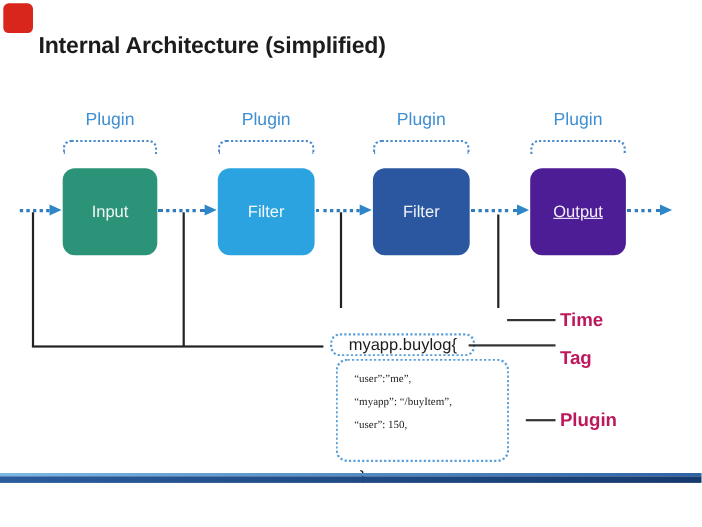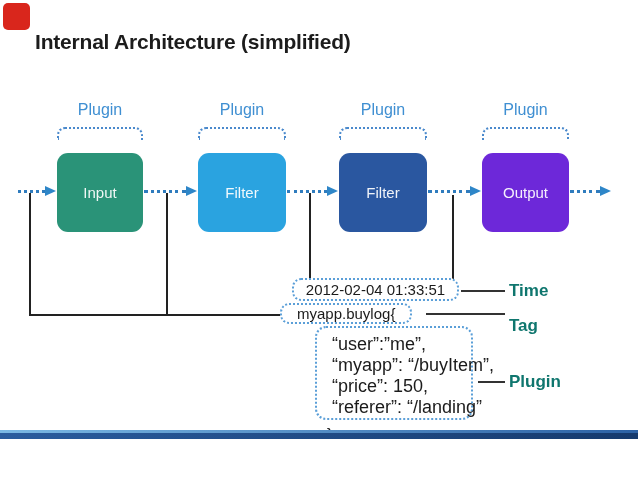--- a/index.html
+++ b/index.html
@@ -30,29 +30,29 @@
     border-left:11px solid #2e86c8; }
 
   .kline { position:absolute; background:#222222; }
   .vline { width:2px; }
   .hline { height:2px; }
 
   .info-box { position:absolute; box-sizing:border-box; background:#ffffff;
     border:2px dotted #5b9fd8; border-radius:9px; color:#1b1b1b; font-size:15px; }
   .time-box { left:292px; top:278px; width:167px; height:23px;
     display:flex; align-items:center; justify-content:center; }
-  .tag-box { left:280px; top:303px; width:132px; height:21px;
+  .tag-box { left:300px; top:303px; width:132px; height:21px;
     display:flex; align-items:center; padding-left:15px;text-align:center; }
-  .record-box { left:315px; top:326px; width:158px; height:94px;
-    padding:6px 0 0 15px; font-size:18px; line-height:21px; border-radius:11px; }
+  .record-box { left:305px; top:326px; width:158px; height:94px;
+    padding:6px 0 0 15px; font-size:10px; line-height:21px; border-radius:11px;font-family:Liberation Serif, serif; }
   .record-line { white-space:nowrap; }
   .closing-brace { position:absolute; left:327px; top:426px; font-size:16px; color:#1b1b1b; }
 
   .anno-label { position:absolute; left:509px; font-size:17px; font-weight:bold;
-    color:#0f766e; white-space:nowrap; }
+    color:#be185d; white-space:nowrap; }
   .anno-line { position:absolute; height:2px; background:#333333; }
 
   .footer-top { position:absolute; left:0; bottom:6px; width:638px; height:3px;
     background:linear-gradient(to right,#7ab8e4,#2d62a5); }
   .footer-bottom { position:absolute; left:0; bottom:0; width:638px; height:6px;
     background:linear-gradient(to right,#2a5c9e,#163a6d); }
 </style>
 </head>
 <body>
 
@@ -74,52 +74,48 @@
 
   <div class="node" style="left: 57px; width: 86px; background-color: rgb(42, 147, 120);">
     <span>Input</span>
   </div>
   <div class="node" style="left: 198px; width: 88px; background-color: rgb(42, 163, 224);">
     <span>Filter</span>
   </div>
   <div class="node" style="left: 339px; width: 88px; background-color: rgb(42, 87, 160);">
     <span>Filter</span>
   </div>
-  <div class="node" style="left: 482px; width: 87px; background-color: #6d28d9;">
+  <div class="node" style="left: 482px; width: 87px; background-color: #4c1d95; text-decoration: underline;">
     <span>Output</span>
   </div>
 
   <div class="dots" style="left:18px;width:27px"></div>
   <div class="arrowhead" style="left:45px"></div>
   <div class="dots" style="left:144px;width:42px"></div>
   <div class="arrowhead" style="left:186px"></div>
   <div class="dots" style="left:287px;width:40px"></div>
   <div class="arrowhead" style="left:327px"></div>
   <div class="dots" style="left:428px;width:42px"></div>
   <div class="arrowhead" style="left:470px"></div>
   <div class="dots" style="left:570px;width:30px"></div>
   <div class="arrowhead" style="left:600px"></div>
 
   <div class="kline vline" style="left:29px;top:193px;height:122px"></div>
   <div class="kline vline" style="left:166px;top:193px;height:122px"></div>
   <div class="kline hline" style="left:29px;top:314px;width:265px"></div>
   <div class="kline vline" style="left:309px;top:193px;height:87px"></div>
   <div class="kline vline" style="left:452px;top:195px;height:85px"></div>
 
-  <div class="info-box time-box">
-    <span>2012-02-04 01:33:51</span>
-  </div>
   <div class="info-box tag-box">
     <span>myapp.buylog{</span>
   </div>
   <div class="info-box record-box">
     <div class="record-line">“user”:”me”,</div>
     <div class="record-line">“myapp”: “/buyItem”,</div>
-    <div class="record-line">“price”: 150,</div>
-    <div class="record-line">“referer”: “/landing”</div>
+    <div class="record-line">“user”: 150,</div>
   </div>
   <div class="closing-brace">}</div>
 
   <div class="anno-line" style="left:461px;top:290px;width:44px"></div>
   <div class="anno-line" style="left:426px;top:313px;width:79px"></div>
   <div class="anno-line" style="left:478px;top:381px;width:27px"></div>
 
   <div class="anno-label" style="top:281px">Time</div>
   <div class="anno-label" style="top:316px">Tag</div>
   <div class="anno-label" style="top:372px">Plugin</div>

